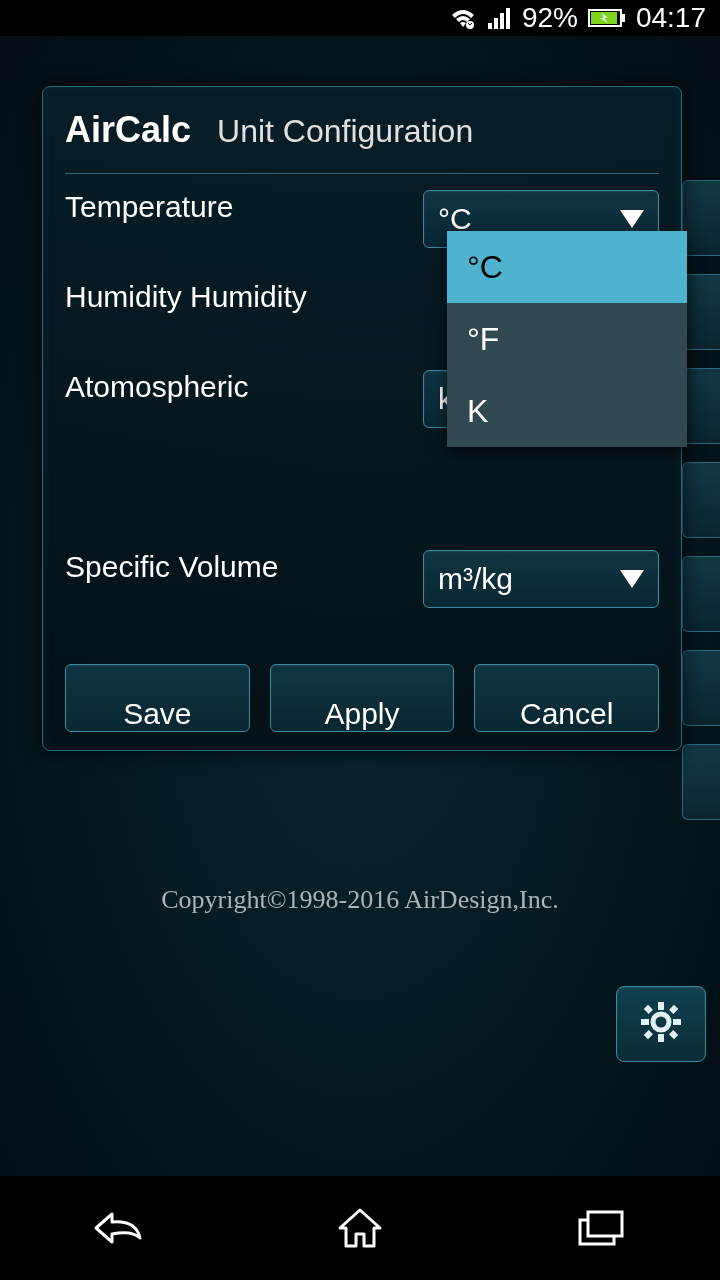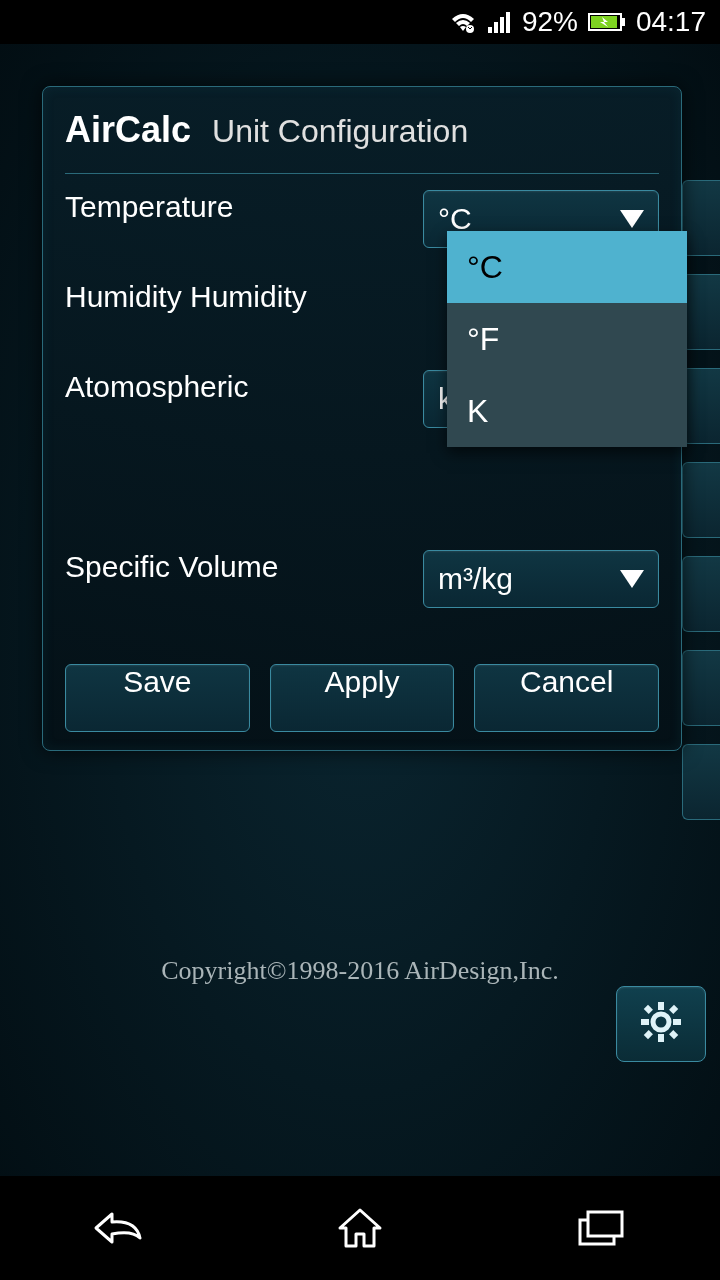--- a/index.html
+++ b/index.html
@@ -10,21 +10,21 @@
   position: relative;
 }
 
 
 .status-bar {
   display: flex;
   justify-content: flex-end;
   align-items: center;
   padding: 6px 14px;
   background: #000;
-  height: 44px;
+  height: 36px;
   gap: 10px;
   font-size: 28px;
 }
 .status-bar .battery-pct, .status-bar .clock { font-weight: 400; color: #fff; }
 .status-icon { display: inline-flex; align-items: center; }
 
 
 .bg-tabs {
   position: absolute;
   right: 0;
@@ -50,26 +50,27 @@
   width: 640px;
   background: linear-gradient(180deg, rgba(8,30,40,0.9), rgba(4,16,22,0.92));
   border: 1px solid #2a6a7a;
   border-radius: 8px;
   box-shadow: 0 0 20px rgba(0,0,0,0.7), inset 0 0 12px rgba(30,100,120,0.15);
   padding: 22px 22px 18px 22px;
 }
 .dialog-header {
   display: flex;
   align-items: baseline;
+  gap: 26px;
   padding-bottom: 22px;
   border-bottom: 1px solid #2a6a7a;
   margin-bottom: 16px;
 }
 .dialog-title { font-size: 36px; font-weight: 700; color: #fff; }
-.dialog-subtitle { font-size: 32px; color: #e0e0e0; font-weight: 400; margin-left: 21px; }
+.dialog-subtitle { font-size: 32px; color: #e0e0e0; font-weight: 400; }
 
 .row {
   display: flex;
   height: 90px;
 }
 .row-label {
   flex: 1;
   font-size: 30px;
   color: #fff;
 }
@@ -123,32 +124,32 @@
   gap: 20px;
   margin-top: 24px;
 }
 .btn {
   flex: 1;
   height: 68px;
   background: linear-gradient(180deg, #0f3542, #0a2733);
   border: 1px solid #3a8aa0;
   border-radius: 6px;
   display: flex;
-  align-items: flex-start;
+  align-items: flex-end;
   justify-content: center;
   font-size: 30px;
   color: #fff;
   box-shadow: inset 0 1px 2px rgba(255,255,255,0.08);
 }
 
 
 .copyright {
   position: absolute;
   width: 100%;
-  top: 956px;
+  top: 885px;
   text-align: center;
   font-size: 26px;
   color: #aab5b8;
   font-family: serif;
 }
 
 
 .gear-btn {
   position: absolute;
   right: 14px;

